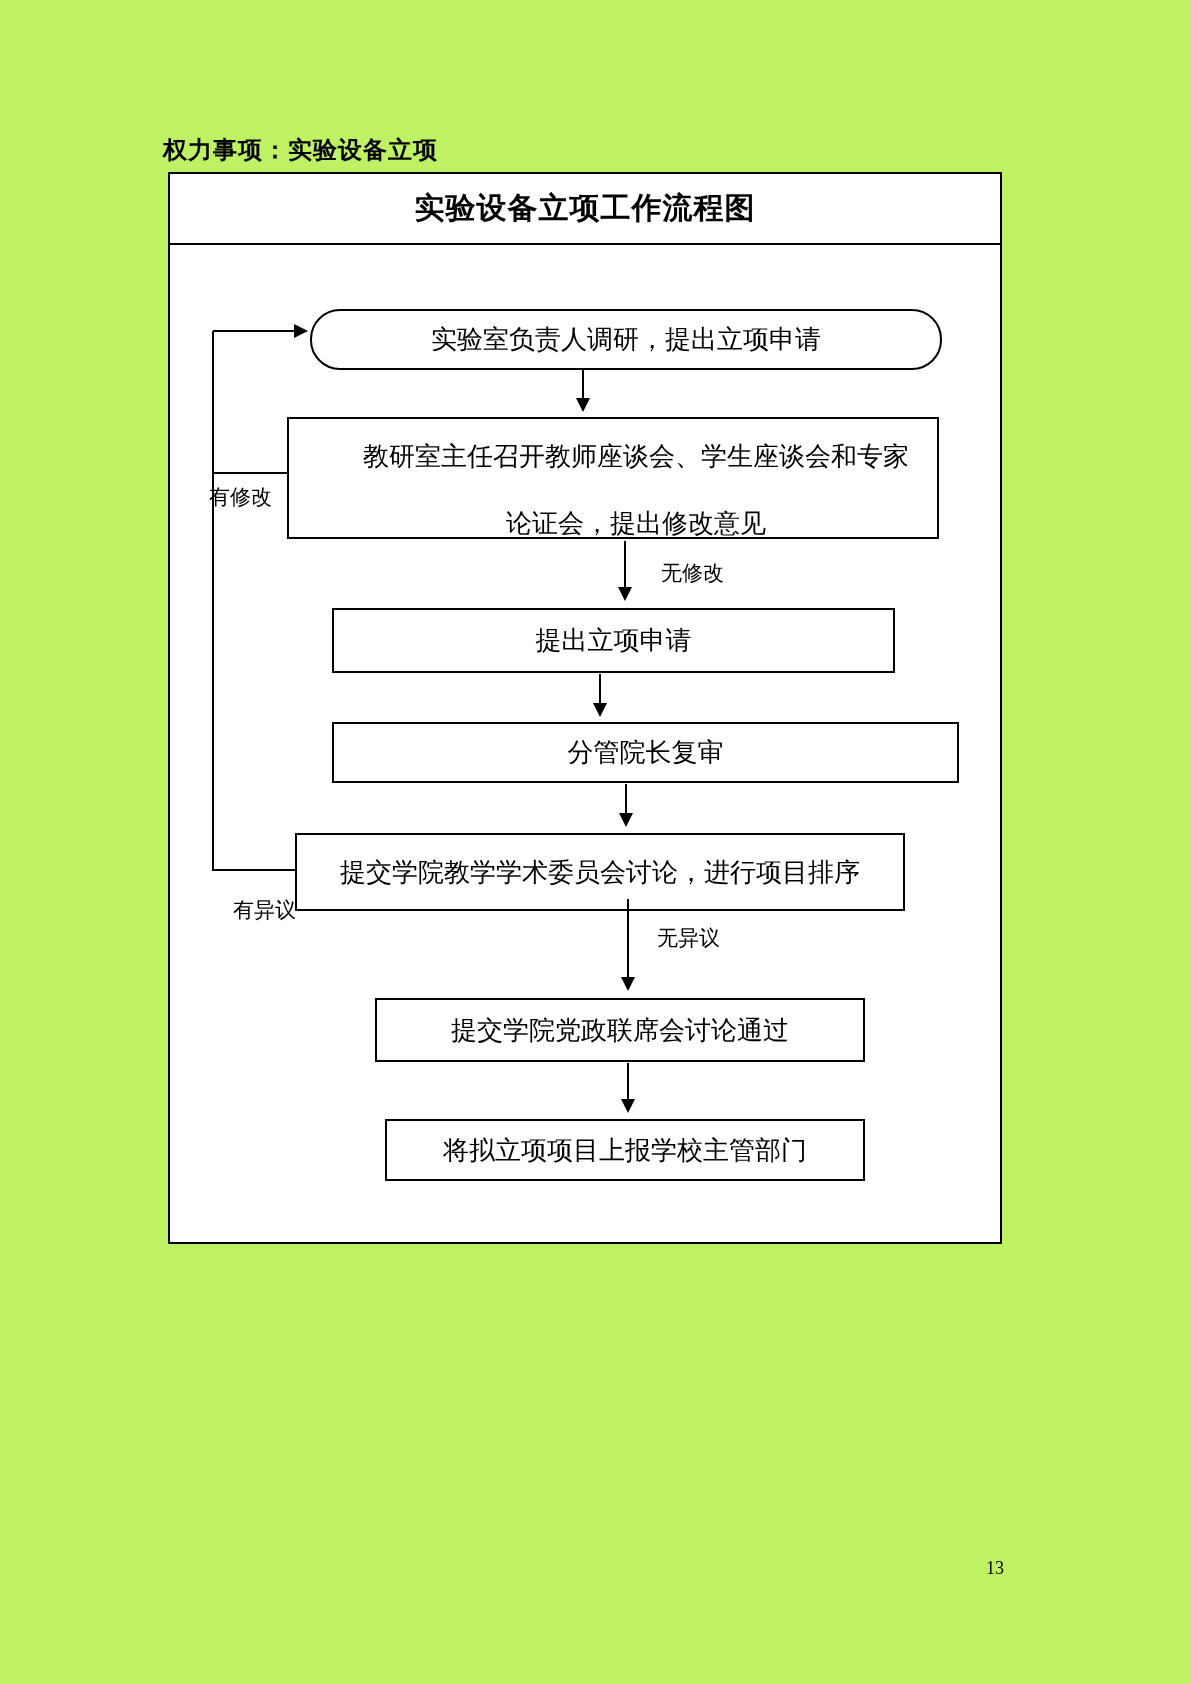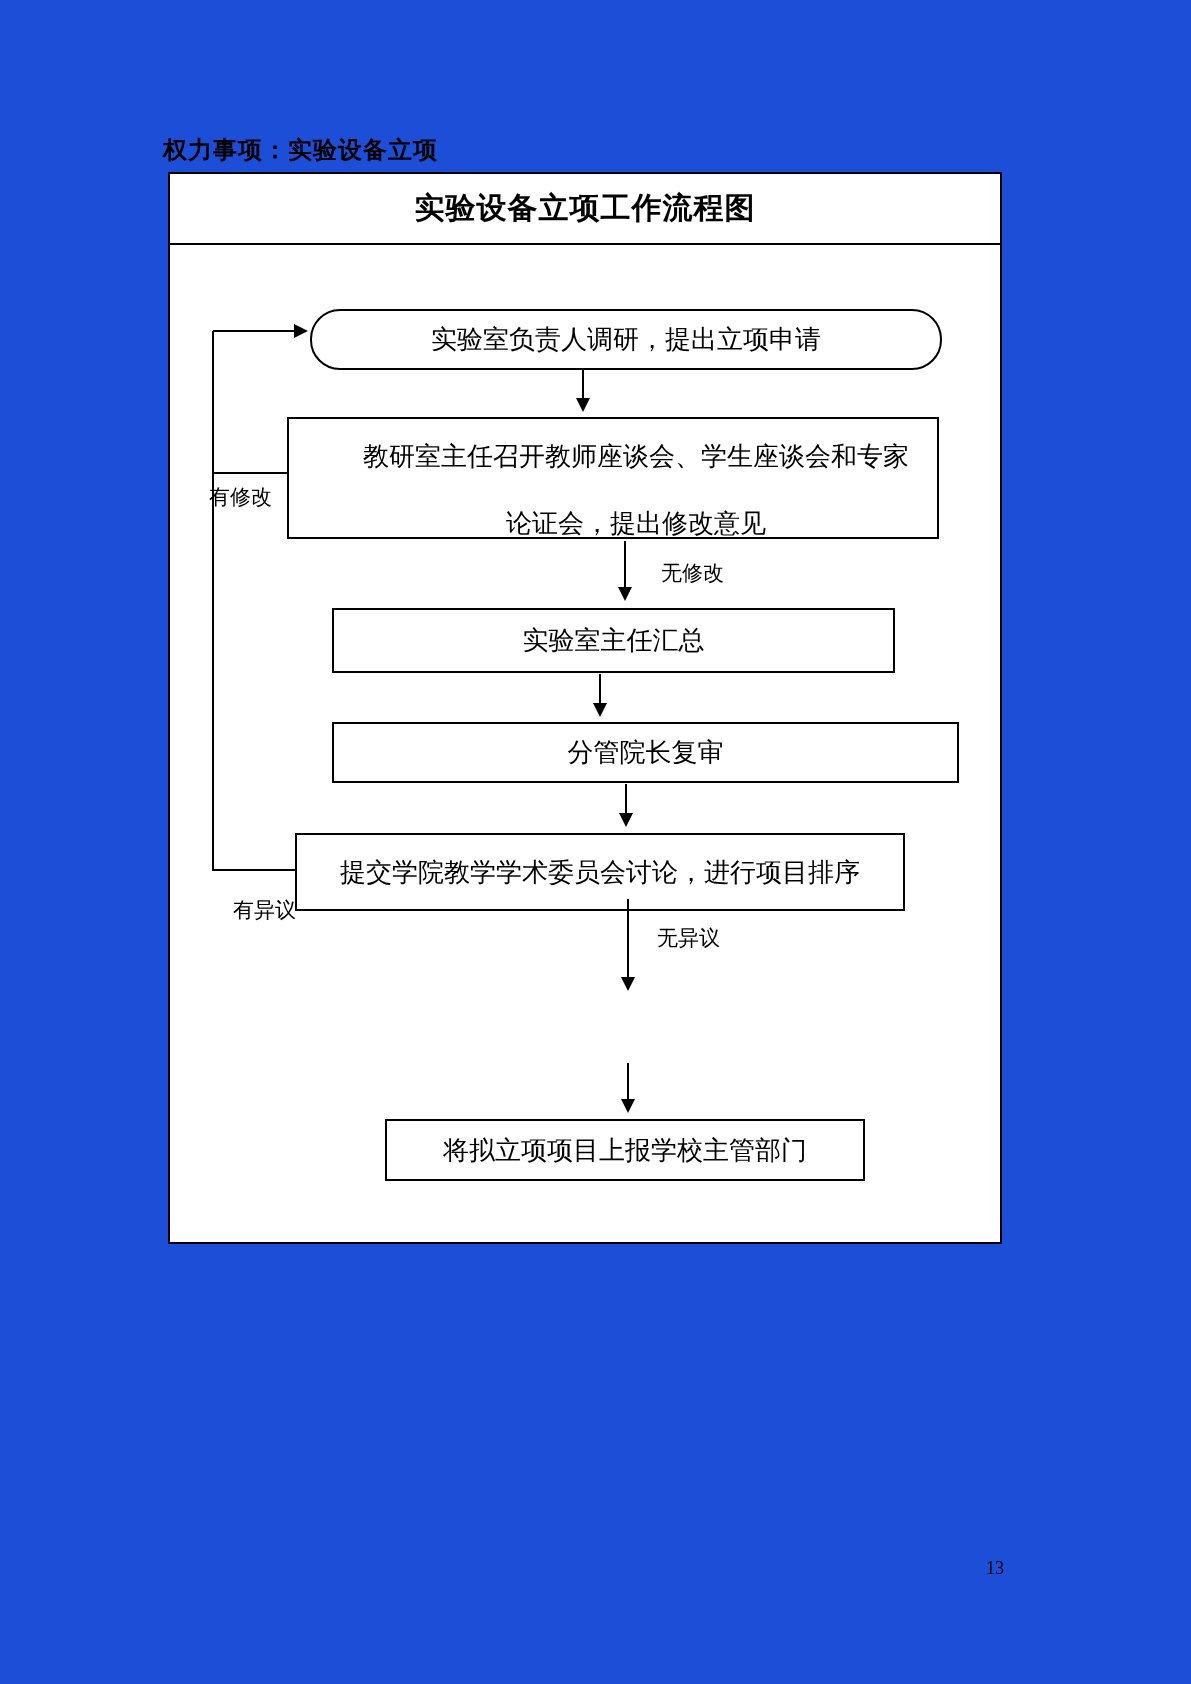--- a/index.html
+++ b/index.html
@@ -1,20 +1,20 @@
 <!DOCTYPE html>
 <html><head>
 <meta charset="utf-8">
 <style>
   html,body { margin:0; padding:0; background:#e8e8e8; }
   .page {
     position:relative;
     width:1191px; height:1684px;
     margin:0 auto;
-    background:#1d4ed8;
+    background:#bef264;
     font-family:"Liberation Serif","DejaVu Serif",serif;
     color:#000;
     overflow:hidden;
   }
 
   .doc-heading {
     position:absolute;
     left:163px; top:134px;
     font-size:24px;
     font-weight:bold;
@@ -108,31 +108,34 @@
   <div class="fc-box" style="left:310px; top:309px; width:632px; height:61px;border-radius:30px;">
     <span>实验室负责人调研，提出立项申请</span>
   </div>
 
   <div class="fc-box two-line" style="left:287px; top:417px; width:652px; height:122px;">
     <span class="l1">教研室主任召开教师座谈会、学生座谈会和专家</span>
     <span class="l2">论证会，提出修改意见</span>
   </div>
 
   <div class="fc-box" style="left:332px; top:608px; width:563px; height:65px;">
-    <span>实验室主任汇总</span>
+    <span>提出立项申请</span>
   </div>
 
   <div class="fc-box" style="left:332px; top:722px; width:627px; height:61px;">
     <span>分管院长复审</span>
   </div>
 
   <div class="fc-box" style="left:295px; top:833px; width:610px; height:78px;">
     <span>提交学院教学学术委员会讨论，进行项目排序</span>
   </div>
 
+  <div class="fc-box" style="left:375px; top:998px; width:490px; height:64px;">
+    <span>提交学院党政联席会讨论通过</span>
+  </div>
 
   <div class="fc-box" style="left:385px; top:1119px; width:480px; height:62px;">
     <span>将拟立项项目上报学校主管部门</span>
   </div>
 
   <div class="vline" style="left:582px; top:370px; width:2px; height:30px;"></div>
   <div class="ah-down" style="left:576px; top:398px;"></div>
 
   <div class="vline" style="left:624px; top:541px; width:2px; height:48px;"></div>
   <div class="ah-down" style="left:618px; top:587px;"></div>

